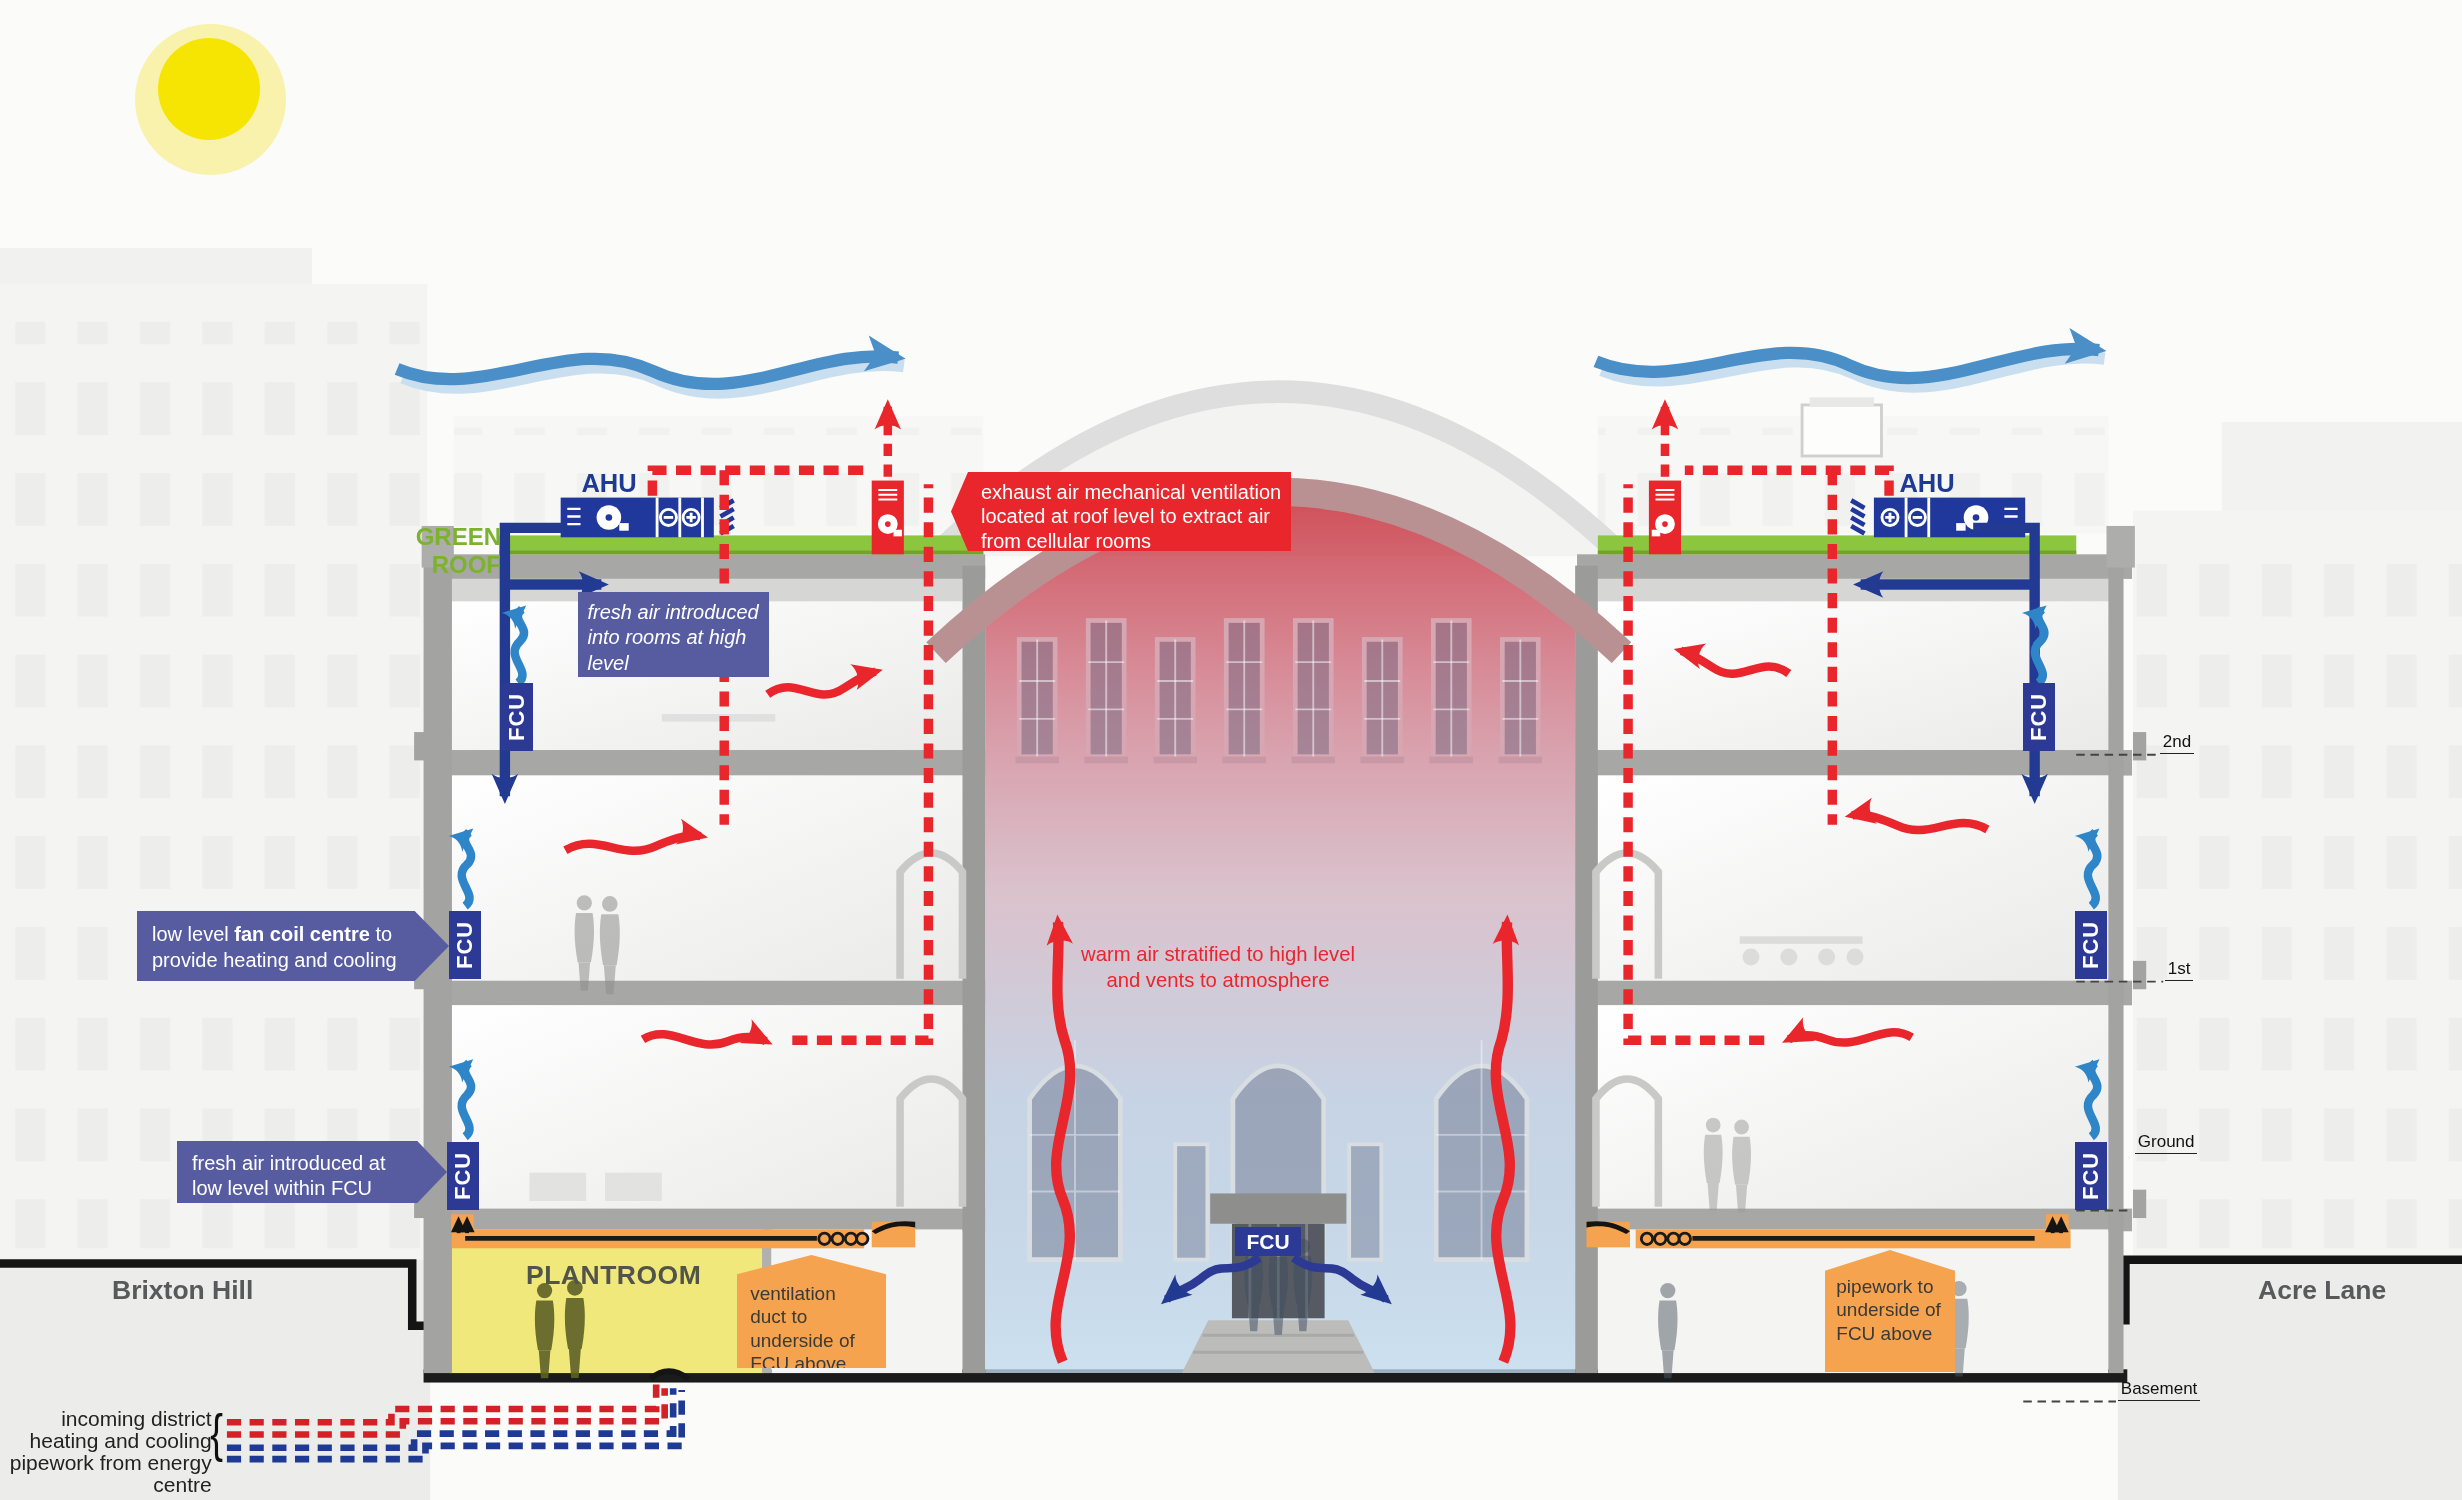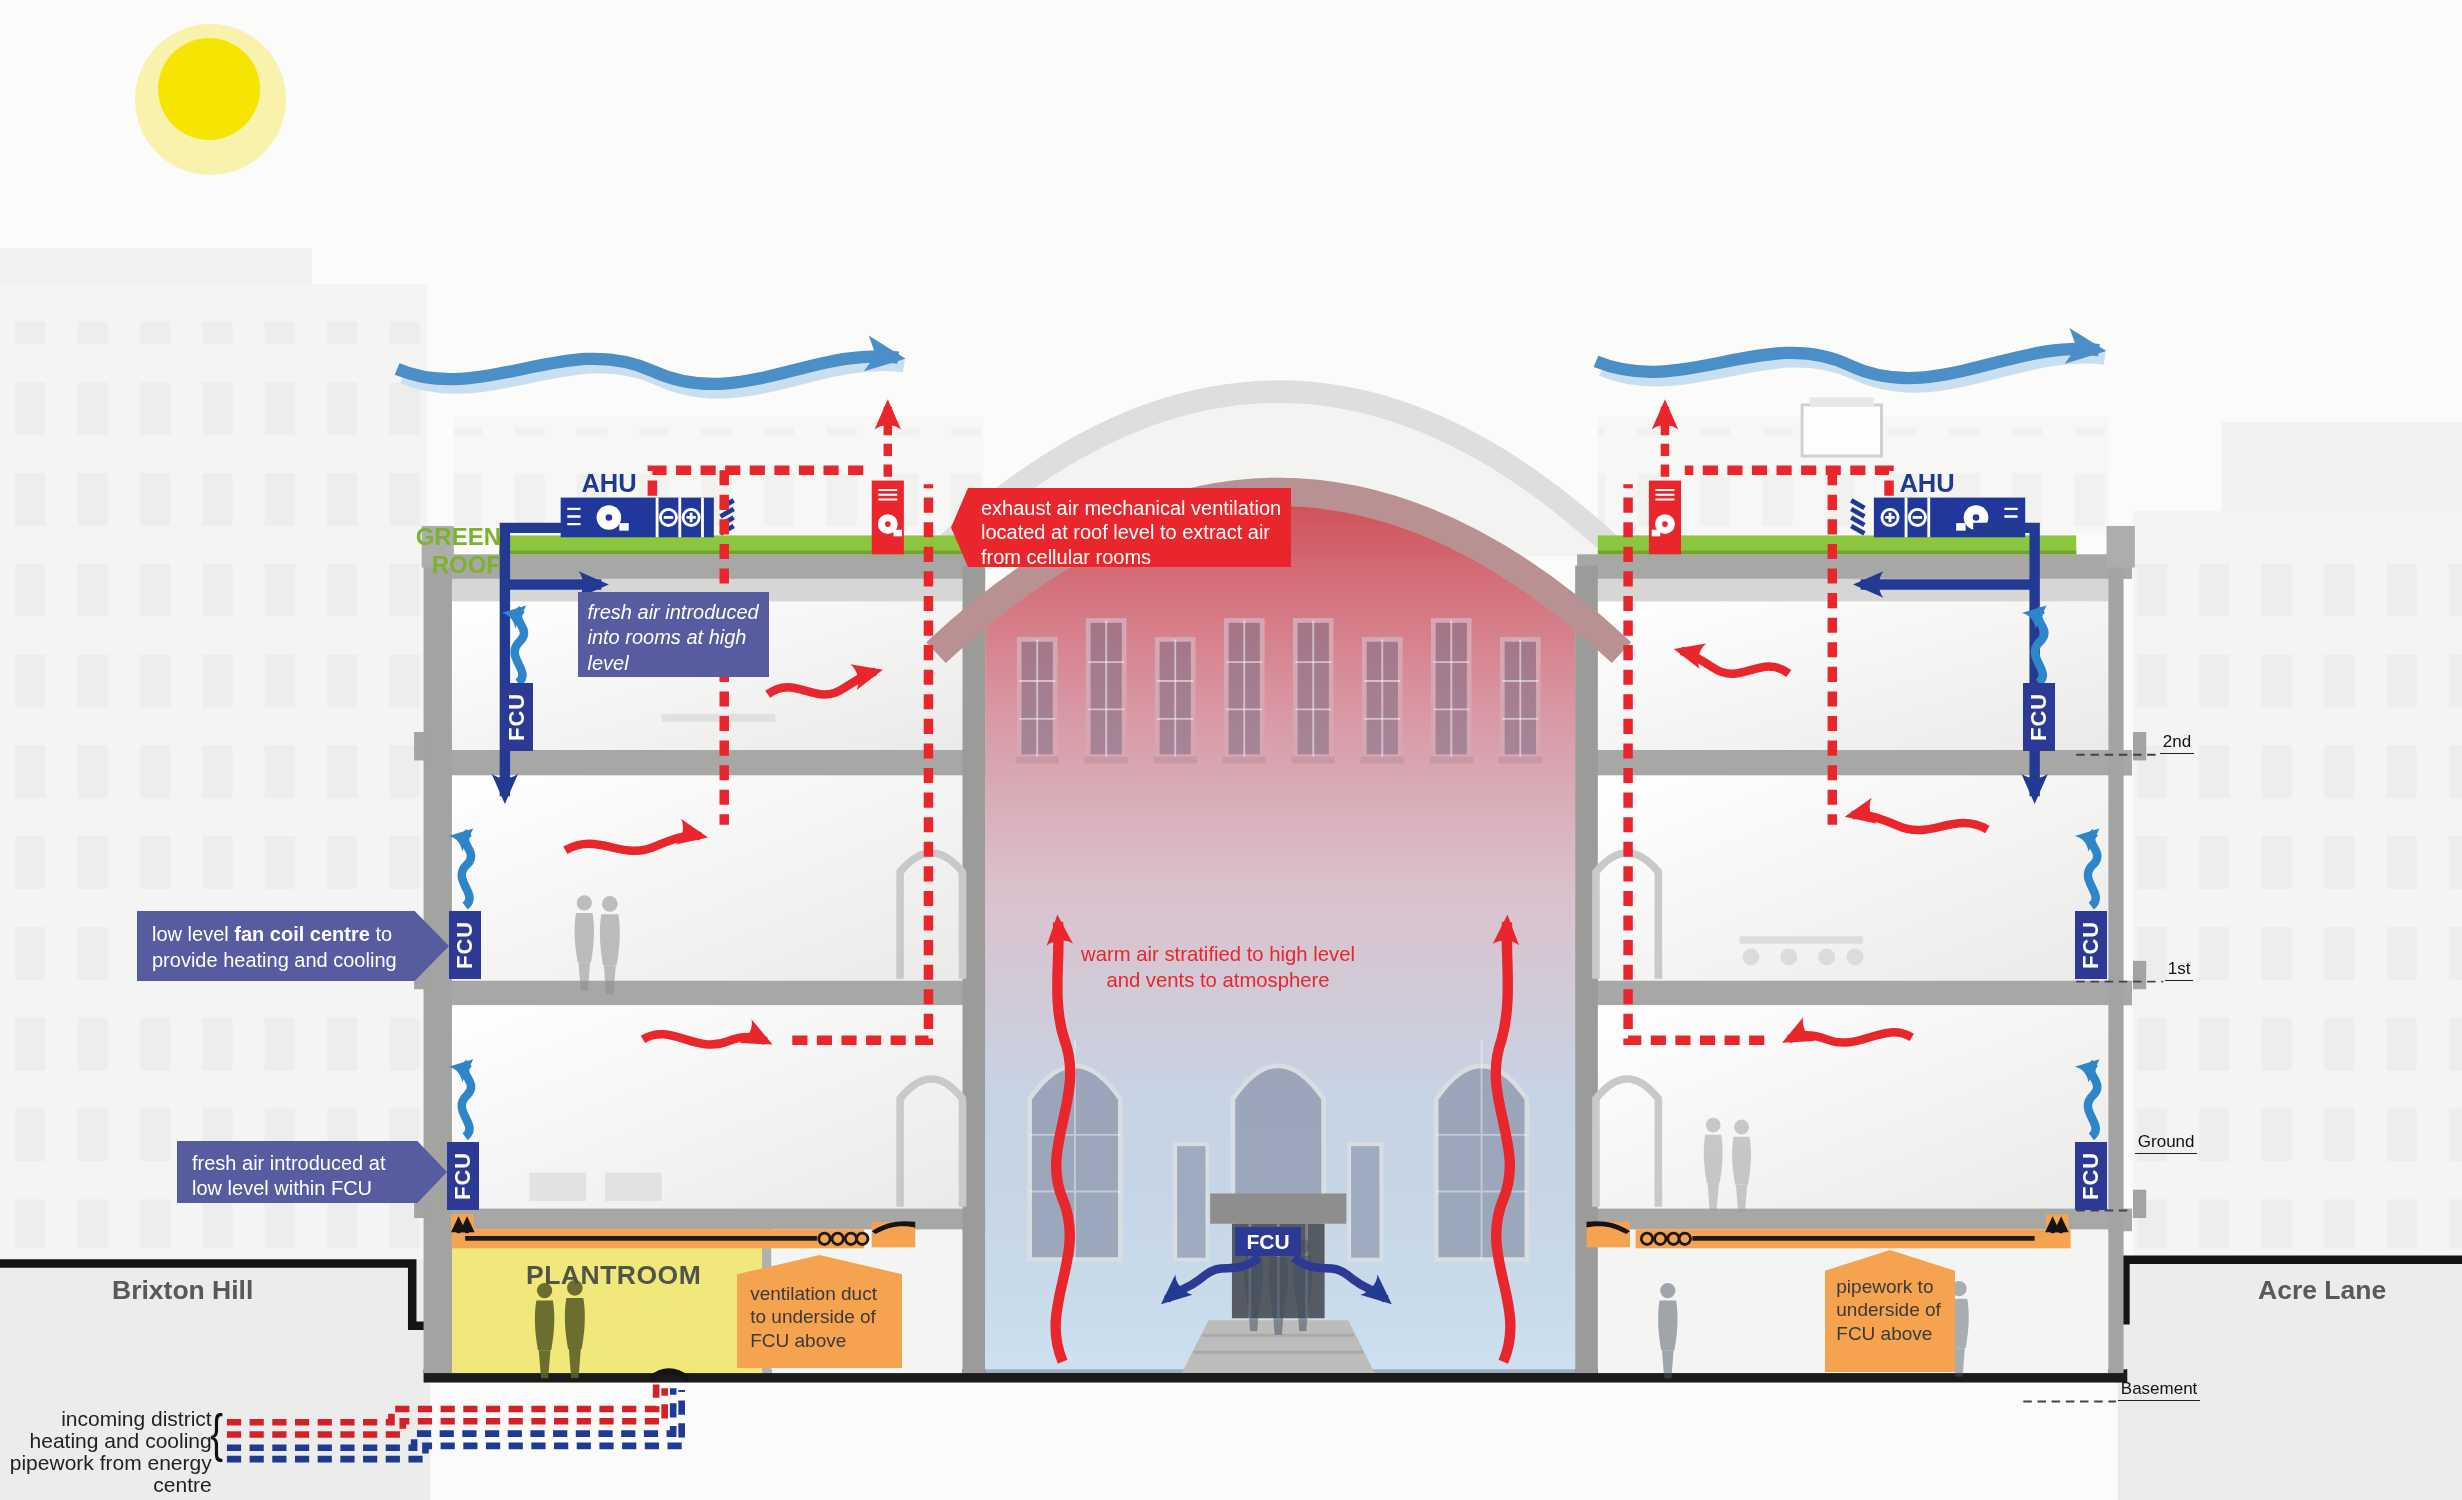--- a/index.html
+++ b/index.html
@@ -388,34 +388,34 @@
       <span>FCU</span>
     </div>
   <div class="fcu-v" style="left:2075px;top:911px;">
       <span>FCU</span>
     </div>
   <div class="fcu-v" style="left:2075px;top:1142px;">
       <span>FCU</span>
     </div>
   <div class="fcu-h" style="left:1235px;top:1227px;">FCU</div>
 
-  <div class="callout co-red" style="left:951px;top:472px;width:340px;height:79px;margin-top:16px;">exhaust air mechanical ventilation located at roof level to extract air from cellular rooms</div>
+  <div class="callout co-red" style="left:951px;top:472px;width:340px;height:79px;">exhaust air mechanical ventilation located at roof level to extract air from cellular rooms</div>
 
   <div class="callout co-purple italic" style="left:578px;top:592px;width:191px;height:85px;padding:7.6px 9.5px;line-height:25.5px;">fresh air introduced into rooms at high level</div>
 
   <div class="callout co-purple-arrow" style="left:137px;top:911px;width:312px;height:70px;line-height:26.5px;"><span>low level </span><b>fan coil centre</b><span> to provide heating and cooling</span></div>
 
   <div class="callout co-purple-arrow" style="left:177px;top:1141px;width:270px;height:62px;line-height:25.5px;">fresh air introduced at low level within FCU</div>
 
   <div class="warm" style="left:1057px;top:942px;">
     <span>warm air stratified to high level</span>
     <span>and vents to atmosphere</span>
   </div>
 
-  <div class="callout co-orange co-house" style="left:737px;top:1255px;width:165px;height:113px;padding:26.5px 9.5px 5.7px 13.2px;">ventilation duct to underside of FCU above</div>
+  <div class="callout co-orange co-house" style="left:737px;top:1255px;width:149px;height:113px;padding:26.5px 9.5px 5.7px 13.2px;">ventilation duct to underside of FCU above</div>
 
 
   <div class="callout co-orange co-house" style="left:1825px;top:1250px;width:130px;height:122px;padding:24.6px 7.6px 5.7px 11.3px;">pipework to underside of FCU above</div>
 
   <div class="plantroom-lbl" style="left:526px;top:1260px;">PLANTROOM</div>
   <div class="street-label" style="left:112px;top:1275px;">Brixton Hill</div>
   <div class="street-label" style="left:2258px;top:1275px;">Acre Lane</div>
 
   <div class="floor-label" style="left:2160px;top:732px;">2nd</div>
   <div class="floor-label" style="left:2165px;top:959px;">1st</div>

